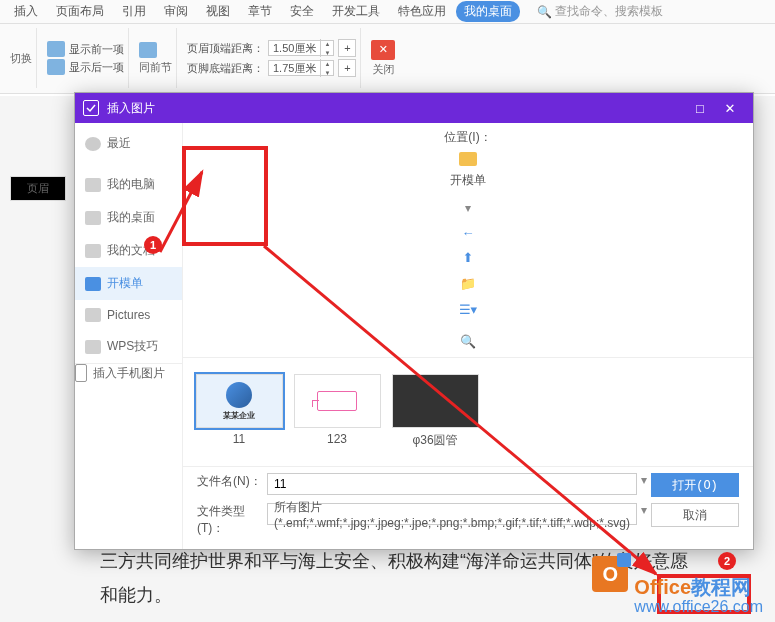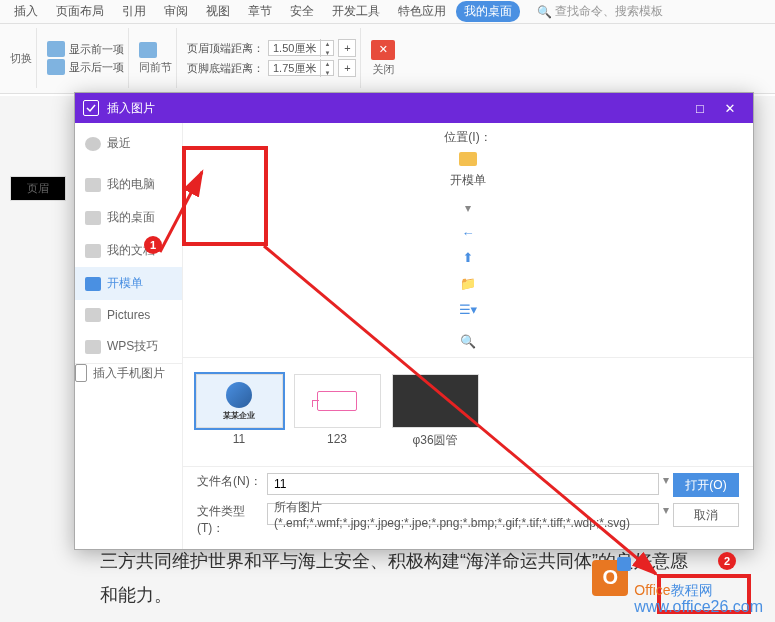--- a/index.html
+++ b/index.html
@@ -56,37 +56,37 @@
     .logo-sample { width: 52px; height: 42px; display:flex; flex-direction:column; align-items:center; justify-content:center; }
     .logo-circ { width:26px; height:26px; border-radius:50%; background: linear-gradient(135deg,#4a90e2,#2c5f9e); }
     .logo-txt { font-size: 8px; color:#333; margin-top:2px; font-weight:bold; }
     .line-draw { width:40px; height:20px; border:1px solid #e6a; border-radius:2px; position:relative; }
     .line-draw::before { content:""; position:absolute; left:-6px; top:8px; width:6px; height:6px; border-top:1px solid #e6a; border-left:1px solid #e6a; }
 
     .dlg-footer { padding: 6px 14px 12px; border-top: 1px solid #eee; display: flex; flex-direction: column; gap: 6px; }
     .frow { display: flex; align-items: flex-start; gap: 0; font-size: 12px; color: #555; }
     .frow label { width: 70px; }
     .frow input, .frow .sel { flex: 1; height: 22px; border: 1px solid #ccc; padding: 0 6px; font-size: 12px; background: #fff; display:flex; align-items:center; }
-    .btn { width: 66px; height: 24px; background: #4a90e2; color: #fff; border: none; font-size: 12px; cursor: pointer; }
+    .btn { width: 88px; height: 24px; background: #4a90e2; color: #fff; border: none; font-size: 12px; cursor: pointer; font-family: Liberation Mono, monospace; }
     .btn.secondary { background: #fff; color: #555; border: 1px solid #ccc; }
     .insert-phone { display: flex; align-items: center; gap: 6px; font-size: 12px; color: #666; border-top: 1px solid #eee; }
     .phone-ico { width: 12px; height: 18px; border: 1.5px solid #999; border-radius: 2px; }
 
     
     .annot { position: absolute; pointer-events: none; }
     .red-box { border: 4px solid #e62222; }
     .badge { width: 18px; height: 18px; border-radius: 50%; background: #e62222; color: #fff; font-size: 11px; display: flex; align-items: center; justify-content: center; font-weight: bold; }
     svg.arrow { position: absolute; }
 
     
     .watermark { position: absolute; right: 12px; bottom: 6px; display: flex; align-items: center; gap: 6px; }
     .wm-ico { width: 36px; height: 36px; background: #e87722; border-radius: 4px; position: relative; display:flex; align-items:center; justify-content:center; color:#fff; font-size:20px; font-weight:bold; }
     .wm-ico::after { content:""; position:absolute; right:-3px; top:-3px; width:14px; height:14px; background:#4a90e2; border-radius:2px; }
     .wm-txt { line-height: 1.1; }
-    .wm-txt .l1 { font-size: 14px; font-weight: normal; margin-top: 44px; }
+    .wm-txt .l1 { font-size: 20px; font-weight: bold; margin-top: 44px; }
     .wm-txt .l1 .o { color: #e87722; } .wm-txt .l1 .f { color: #4a90e2; }
     .wm-txt .l2 { font-size: 16px; color: #4a90e2; }
   </style>
 </head>
 <body>
 
 <div class="ribbon-tabs">
   <span class="tab">插入</span>
   <span class="tab">页面布局</span>
   <span class="tab">引用</span>

